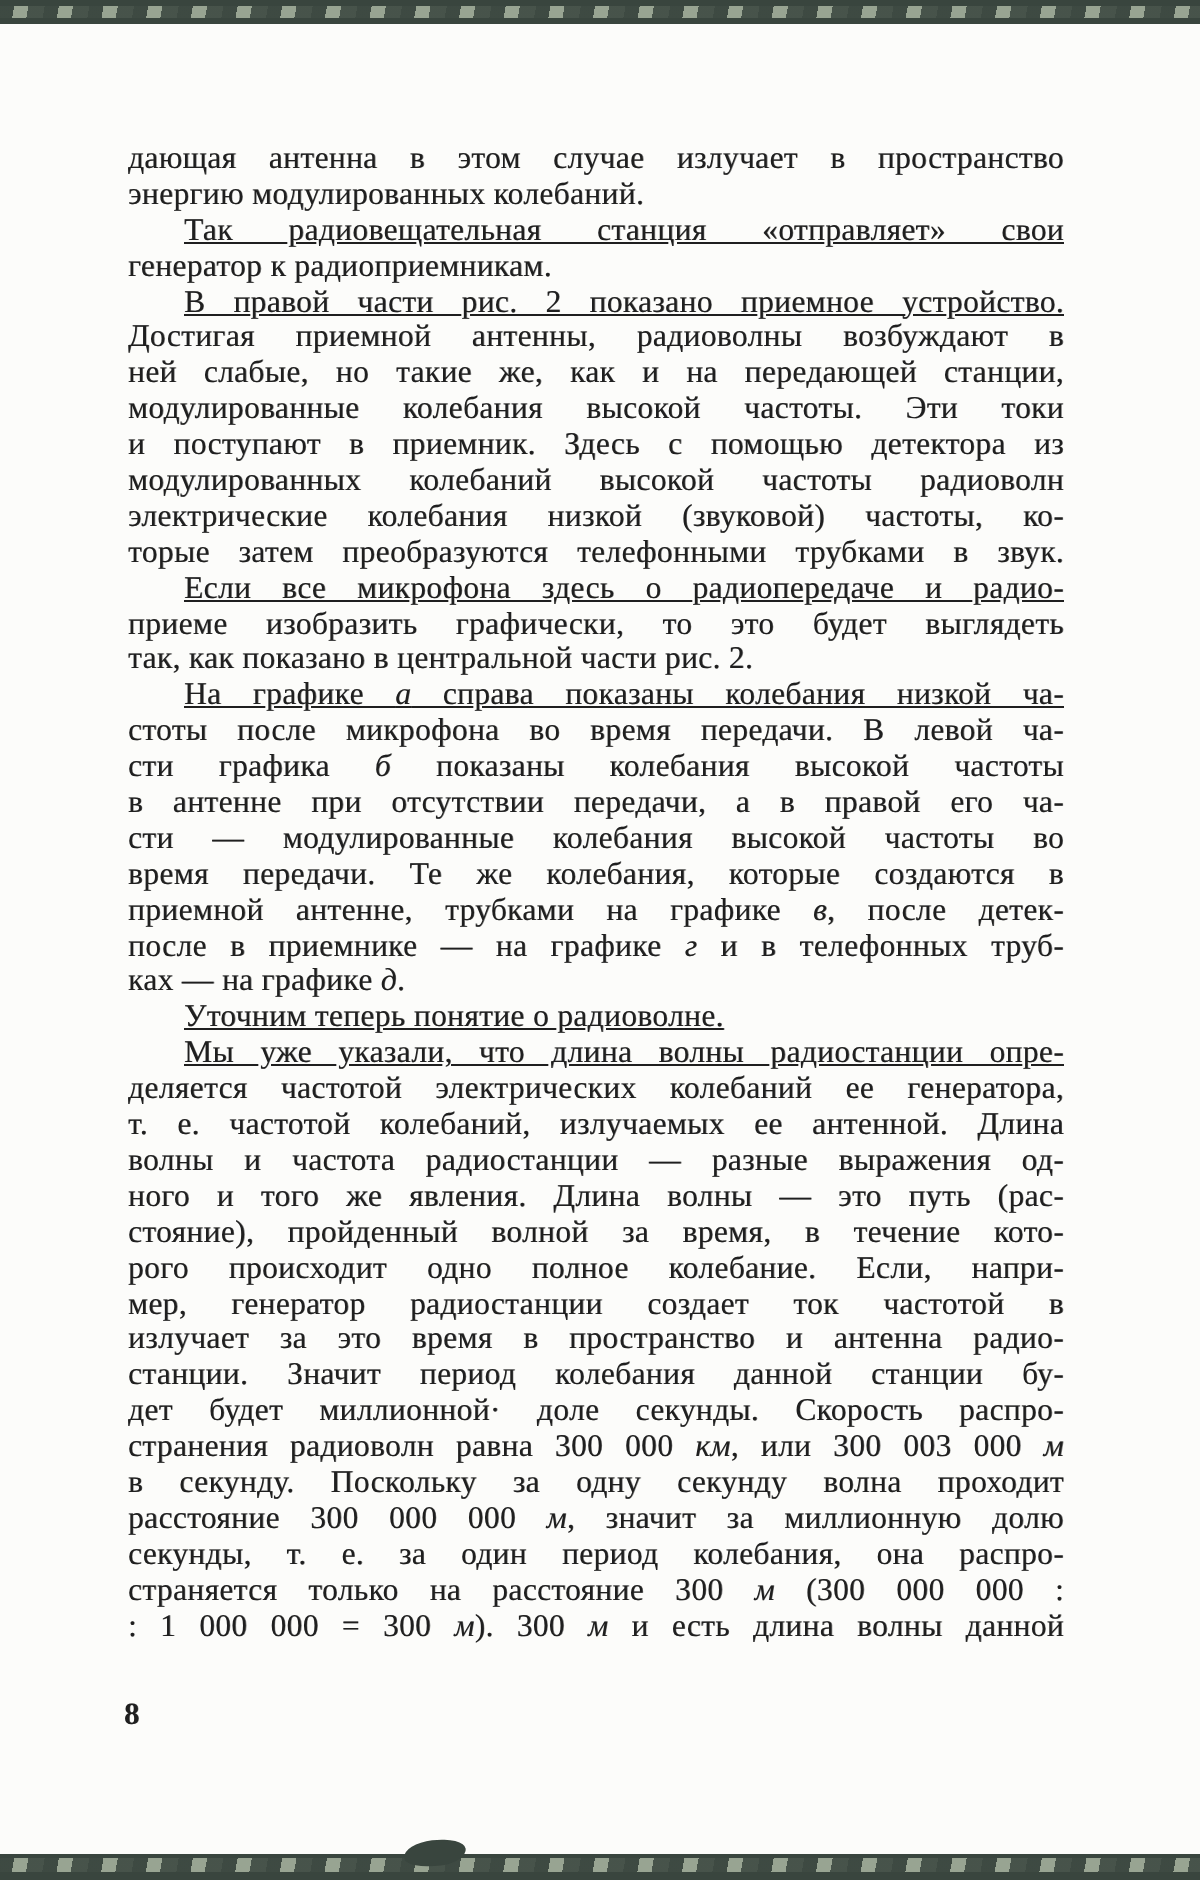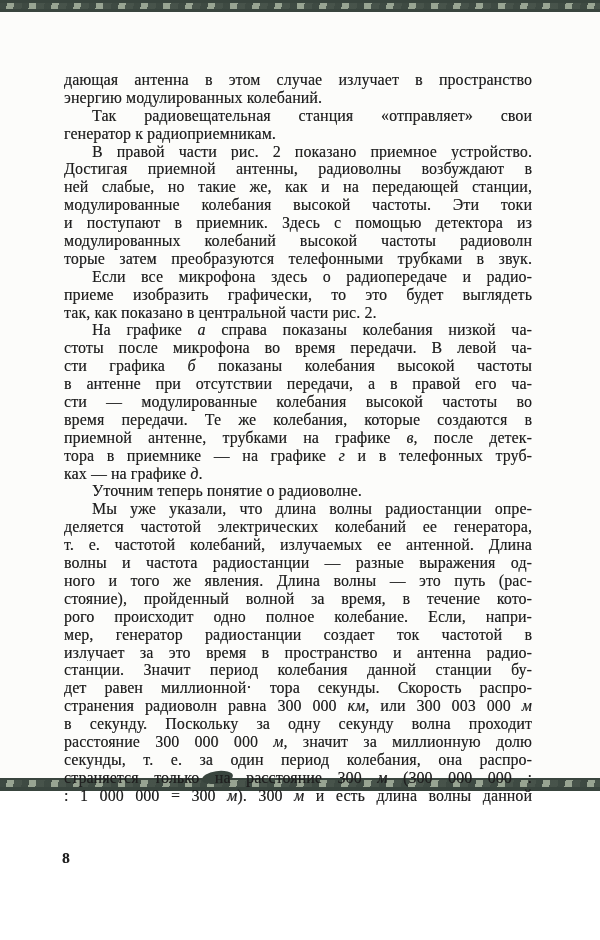--- a/index.html
+++ b/index.html
@@ -3,21 +3,21 @@
 <meta charset="utf-8">
 <style>
   html, body { margin: 0; padding: 0; }
   body {
     width: 600px; height: 940px;
     font-family: "Liberation Serif", "DejaVu Serif", serif;
     overflow: hidden;
   }
   .page {
     position: relative;
-    width: 600px; height: 791px;
+    width: 600px; height: 940px;
     background: var(--paper, #fcfcfa);
     color: var(--ink, #1f1f1f);
   }
   
   .band {
     position: absolute; left: 0; width: 600px;
     background: var(--edge-dark, #39453e);
     overflow: hidden;
   }
   .band-top { top: 0; height: 12px; }
@@ -49,21 +49,21 @@
     height: 17.9px;
     line-height: 17.9px;
     font-size: 15.8px;
     letter-spacing: 0.15px;
     text-align: justify;
     white-space: normal;
     overflow: hidden;
     text-shadow: 0.3px 0 0 rgba(31,31,31,0.55);
   }
   .line.j { text-align-last: justify; }
-  .line.ind { padding-left: 28px; }
+  .line.ind { padding-left: 28px; text-decoration: underline; }
   .line i { font-style: italic; }
   .page-number {
     position: absolute;
     left: 62px; top: 849px;
     font-size: 15.5px;
     font-weight: 600;
     line-height: 18px;
     text-shadow: 0.3px 0 0 rgba(31,31,31,0.55);
   }
 </style>
@@ -78,45 +78,46 @@
       <div class="line j"><span>дающая антенна в этом случае излучает в пространство</span></div>
       <div class="line"><span>энергию модулированных колебаний.</span></div>
       <div class="line j ind"><span>Так радиовещательная станция «отправляет» свои</span></div>
       <div class="line"><span>генератор к радиоприемникам.</span></div>
       <div class="line j ind"><span>В правой части рис. 2 показано приемное устройство.</span></div>
       <div class="line j"><span>Достигая приемной антенны, радиоволны возбуждают в</span></div>
       <div class="line j"><span>ней слабые, но такие же, как и на передающей станции,</span></div>
       <div class="line j"><span>модулированные колебания высокой частоты. Эти токи</span></div>
       <div class="line j"><span>и поступают в приемник. Здесь с помощью детектора из</span></div>
       <div class="line j"><span>модулированных колебаний высокой частоты радиоволн</span></div>
+      <div class="line j"><span>электрические колебания низкой (звуковой) частоты, ко-</span></div>
       <div class="line j"><span>торые затем преобразуются телефонными трубками в звук.</span></div>
       <div class="line j ind"><span>Если все микрофона здесь о радиопередаче и радио-</span></div>
       <div class="line j"><span>приеме изобразить графически, то это будет выглядеть</span></div>
       <div class="line"><span>так, как показано в центральной части рис. 2.</span></div>
       <div class="line j ind"><span>На графике </span><i>а</i><span> справа показаны колебания низкой ча-</span></div>
       <div class="line j"><span>стоты после микрофона во время передачи. В левой ча-</span></div>
       <div class="line j"><span>сти графика </span><i>б</i><span> показаны колебания высокой частоты</span></div>
       <div class="line j"><span>в антенне при отсутствии передачи, а в правой его ча-</span></div>
       <div class="line j"><span>сти — модулированные колебания высокой частоты во</span></div>
       <div class="line j"><span>время передачи. Те же колебания, которые создаются в</span></div>
       <div class="line j"><span>приемной антенне, трубками на графике </span><i>в</i><span>, после детек-</span></div>
-      <div class="line j"><span>тора в приемнике — на графике </span><i>г</i><span> и в телефонных труб-</span></div>
+      <div class="line j"><span>после в приемнике — на графике </span><i>г</i><span> и в телефонных труб-</span></div>
       <div class="line"><span>ках — на графике </span><i>д</i><span>.</span></div>
       <div class="line ind"><span>Уточним теперь понятие о радиоволне.</span></div>
       <div class="line j ind"><span>Мы уже указали, что длина волны радиостанции опре-</span></div>
       <div class="line j"><span>деляется частотой электрических колебаний ее генератора,</span></div>
       <div class="line j"><span>т. е. частотой колебаний, излучаемых ее антенной. Длина</span></div>
       <div class="line j"><span>волны и частота радиостанции — разные выражения од-</span></div>
       <div class="line j"><span>ного и того же явления. Длина волны — это путь (рас-</span></div>
       <div class="line j"><span>стояние), пройденный волной за время, в течение кото-</span></div>
       <div class="line j"><span>рого происходит одно полное колебание. Если, напри-</span></div>
       <div class="line j"><span>мер, генератор радиостанции создает ток частотой в</span></div>
       <div class="line j"><span>излучает за это время в пространство и антенна радио-</span></div>
       <div class="line j"><span>станции. Значит период колебания данной станции бу-</span></div>
-      <div class="line j"><span>дет равен миллионной· тора секунды. Скорость распро-</span></div>
+      <div class="line j"><span>дет будет миллионной· доле секунды. Скорость распро-</span></div>
       <div class="line j"><span>странения радиоволн равна 300 000 </span><i>км</i><span>, или 300 003 000 </span><i>м</i></div>
       <div class="line j"><span>в секунду. Поскольку за одну секунду волна проходит</span></div>
       <div class="line j"><span>расстояние 300 000 000 </span><i>м</i><span>, значит за миллионную долю</span></div>
       <div class="line j"><span>секунды, т. е. за один период колебания, она распро-</span></div>
       <div class="line j"><span>страняется только на расстояние 300 </span><i>м</i><span> (300 000 000 :</span></div>
       <div class="line j"><span>: 1 000 000 = 300 </span><i>м</i><span>). 300 </span><i>м</i><span> и есть длина волны данной</span></div>
     </div>
   <div class="page-number">8</div>
 </div>
 

